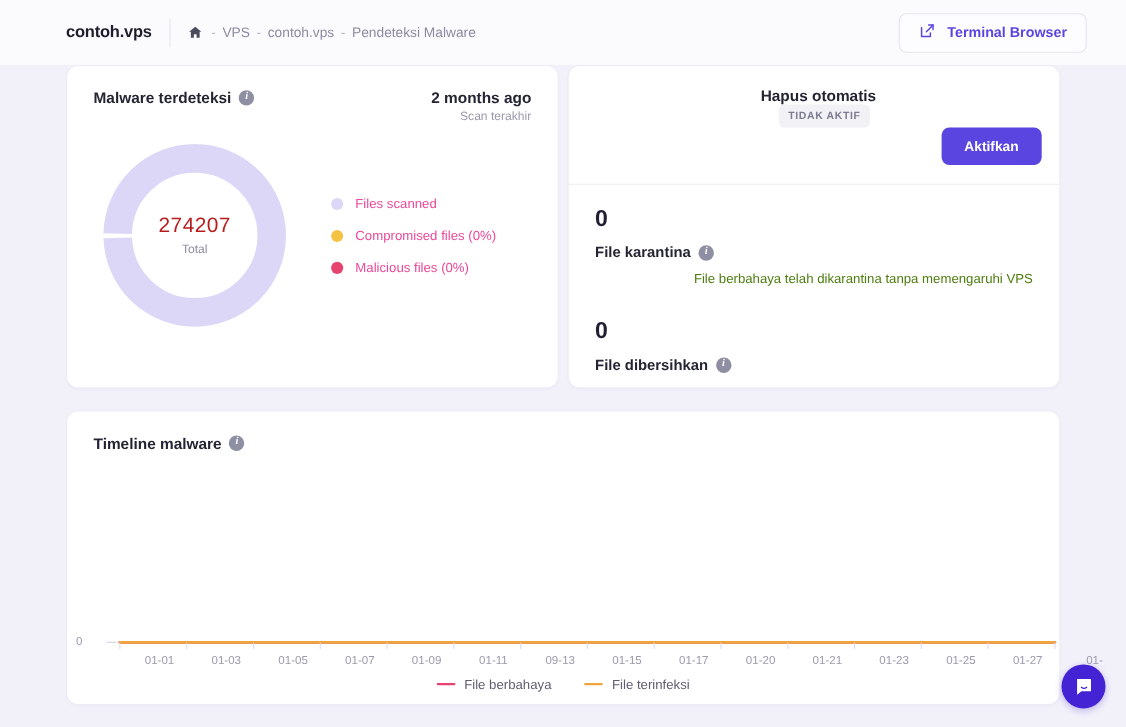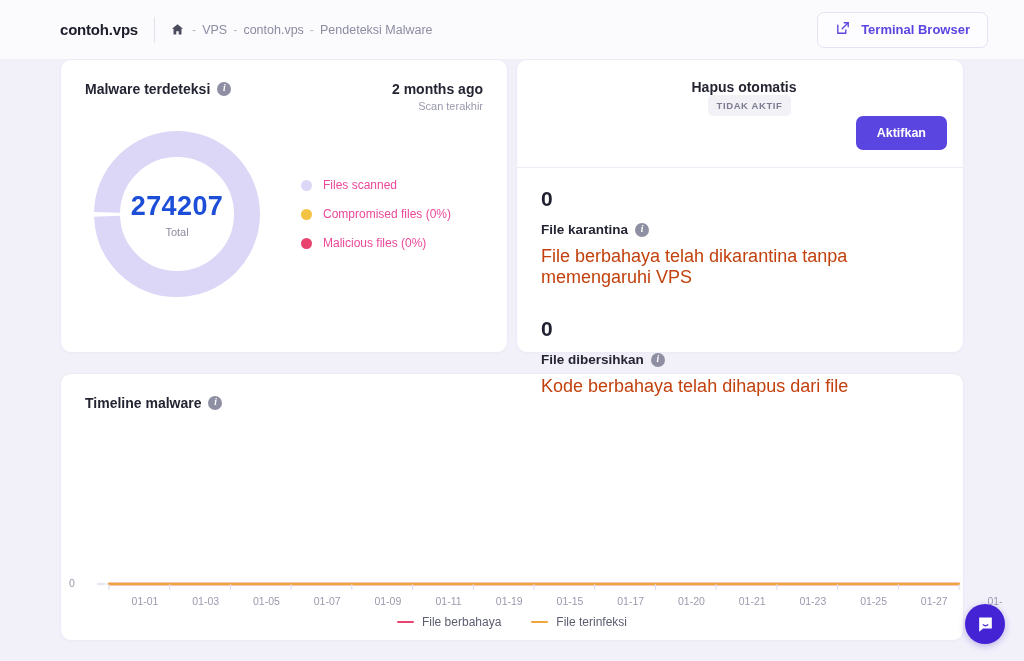--- a/index.html
+++ b/index.html
@@ -83,21 +83,21 @@
   .donut-row {
     display: flex; align-items: center;
     padding: 18px 24px 0 24px;
   }
   .donut-holder { position: relative; width: 168px; height: 168px; margin-left: 8px; }
   .donut-center {
     position: absolute; inset: 0;
     display: flex; flex-direction: column;
     align-items: center; justify-content: center;
   }
-  .donut-total { font-size: 27px; font-weight: bold; color: #1d4ed8; letter-spacing: 0.4px; }
+  .donut-total { font-size: 19px; font-weight: normal; color: #b91c1c; letter-spacing: 0.4px; }
   .donut-sub { font-size: 11px; color: #8d8da1; margin-top: 4px; }
 
   .legend { margin-left: 40px; display: flex; flex-direction: column; gap: 15px; }
   .legend-item { display: flex; align-items: center; gap: 11px; font-size: 12px; color: #ec4899; }
   .dot { width: 11px; height: 11px; border-radius: 50%; flex: none; }
 
   
   .auto-head {
     display: flex; align-items: center;
     padding: 19px 16px 17px 24px;
@@ -121,21 +121,21 @@
     font-family: "Liberation Sans", sans-serif;
     text-align: right;
   }
   .stat-block { padding: 19px 24px 0 24px; }
   .stat-num { font-size: 21px; font-weight: bold; color: #1f2030; }
   .stat-title {
     font-size: 13.5px; font-weight: bold; color: #242533;
     margin-top: 11px;
     display: flex; align-items: center; gap: 7px;
   }
-  .stat-desc { font-size: 18px; color: #c2410c; margin-top: 9px; }
+  .stat-desc { font-size: 12px; color: #4d7c0f; margin-top: 9px; text-align: right; }
 
   
   .card-bottom { margin-top: 20px; height: 268px; }
   .tl-head { padding: 21px 24px 0 24px; }
   .chart-area { position: relative; height: 196px; margin-top: 8px; }
   .chart-legend {
     display: flex; justify-content: center; gap: 30px;
     font-size: 12px; color: #5d5e70; text-align: center;
   }
   .cl-item { display: flex; align-items: center; gap: 8px; }
@@ -249,21 +249,20 @@
         </div>
         <div class="stat-desc">File berbahaya telah dikarantina tanpa memengaruhi VPS</div>
       </div>
 
       <div class="stat-block" style="padding-top:29px">
         <div class="stat-num">0</div>
         <div class="stat-title">
           <span>File dibersihkan</span>
           <span class="info-icon">i</span>
         </div>
-        <div class="stat-desc">Kode berbahaya telah dihapus dari file</div>
       </div>
     </div>
   </div>
 
   <div class="card card-bottom">
     <div class="tl-head">
       <div class="card-title">
         <span>Timeline malware</span>
         <span class="info-icon">i</span>
       </div>
@@ -292,21 +291,21 @@
           <line x1="880" x2="880" y1="165" y2="171" stroke="#dcdbe9"></line>
         </svg>
       <div id="tl-ticks">
           <div class="ytick" style="left: 8px; top: 158px;">0</div>
           <div class="xtick" style="left: 48px; top: 176px;">01-01</div>
           <div class="xtick" style="left: 108.714px; top: 176px;">01-03</div>
           <div class="xtick" style="left: 169.429px; top: 176px;">01-05</div>
           <div class="xtick" style="left: 230.143px; top: 176px;">01-07</div>
           <div class="xtick" style="left: 290.857px; top: 176px;">01-09</div>
           <div class="xtick" style="left: 351.571px; top: 176px;">01-11</div>
-          <div class="xtick" style="left: 412.286px; top: 176px;">01-19</div>
+          <div class="xtick" style="left: 412.286px; top: 176px;">09-13</div>
           <div class="xtick" style="left: 473px; top: 176px;">01-15</div>
           <div class="xtick" style="left: 533.714px; top: 176px;">01-17</div>
           <div class="xtick" style="left: 594.429px; top: 176px;">01-20</div>
           <div class="xtick" style="left: 655.143px; top: 176px;">01-21</div>
           <div class="xtick" style="left: 715.857px; top: 176px;">01-23</div>
           <div class="xtick" style="left: 776.571px; top: 176px;">01-25</div>
           <div class="xtick" style="left: 837.286px; top: 176px;">01-27</div>
           <div class="xtick" style="left: 898px; top: 176px;">01-34</div>
         </div>
     </div>

